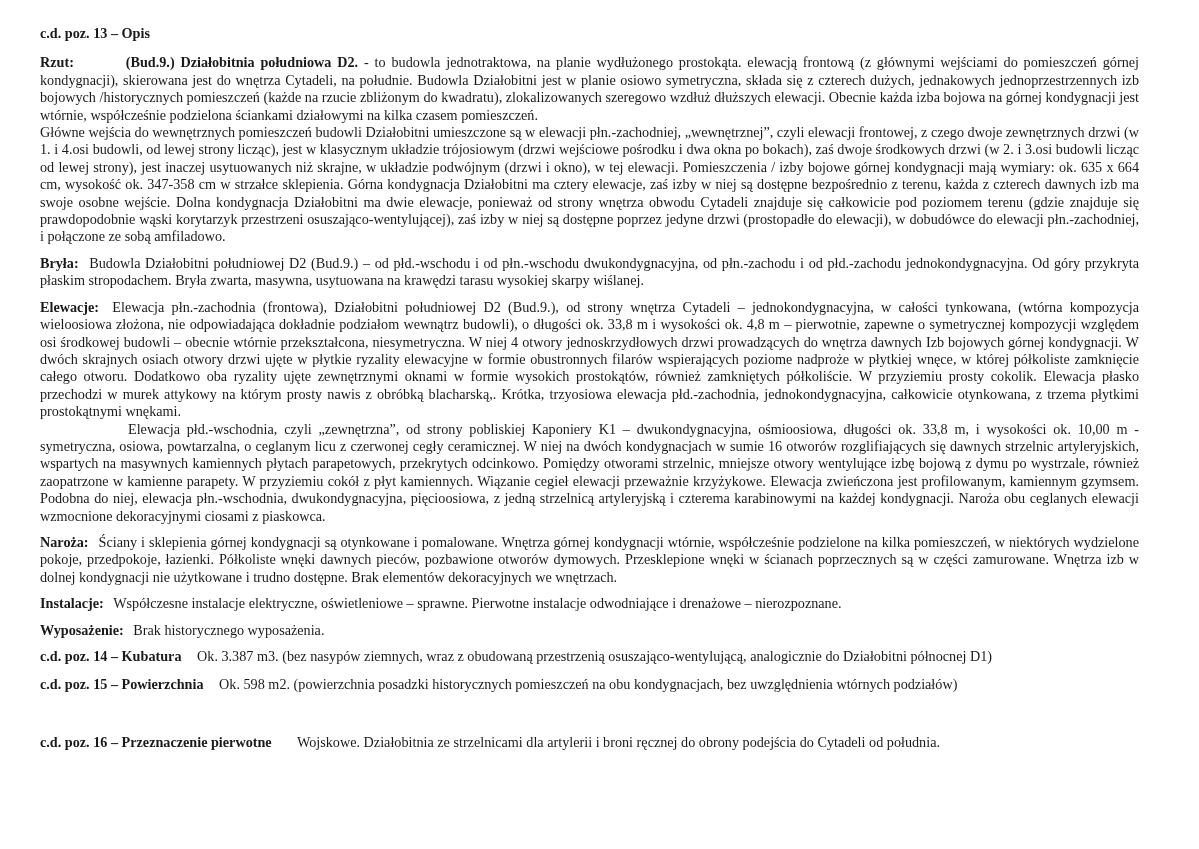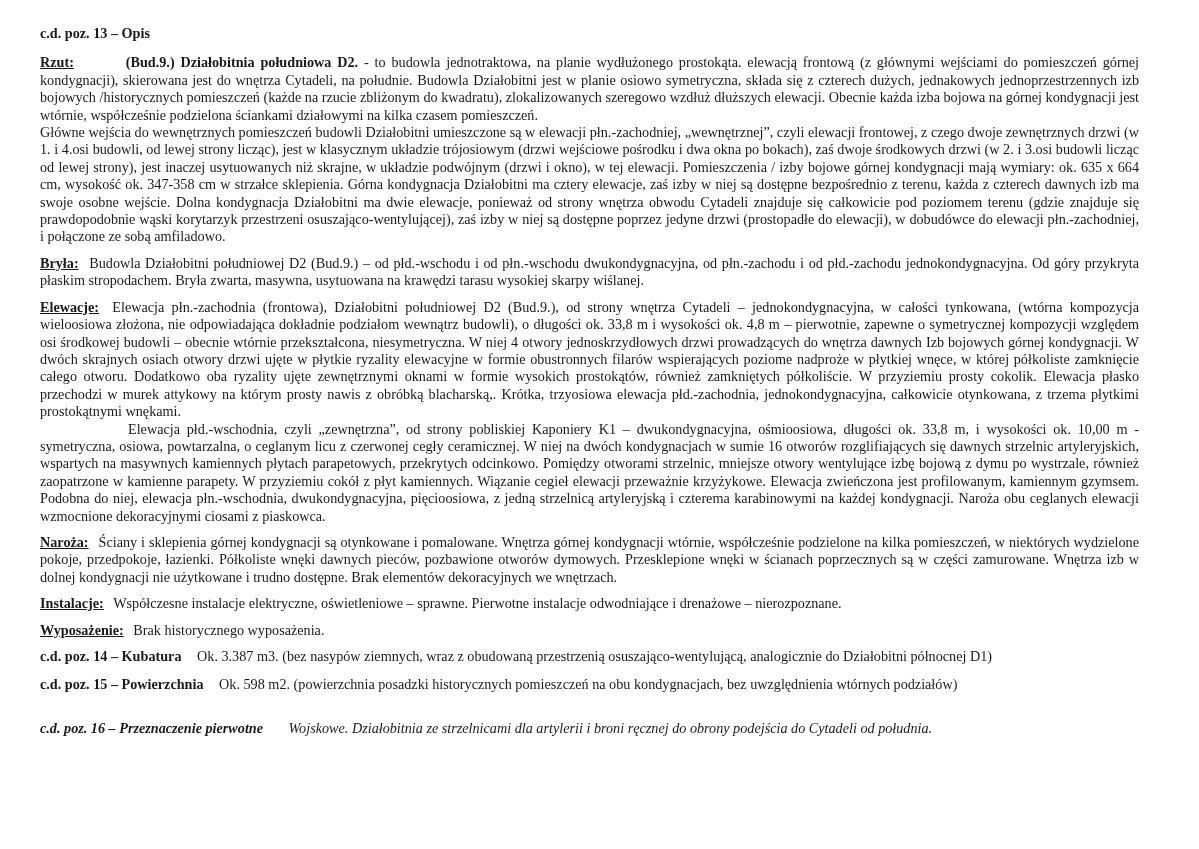--- a/index.html
+++ b/index.html
@@ -5,26 +5,26 @@
   html, body { margin: 0; padding: 0; background: #ffffff; }
   body {
     width: 1199px; height: 849px; overflow: hidden;
     font-family: "Liberation Serif", "DejaVu Serif", serif;
     color: #1a1a1a; font-size: 14.2px; line-height: 17.4px;
   }
   .page { position: relative; padding: 16px 60px 0 40px; }
   .heading { font-weight: bold; margin-top: 9px; margin-bottom: 12px; }
   .para { text-align: justify; margin: 0; }
   .section { margin-bottom: 9px; }
-  .lbl { font-weight: bold; text-decoration: underline; margin-right: 6px; }
+  .lbl { font-weight: bold; margin-right: 6px; }
   .bold { font-weight: bold; margin-left: 40px; }
   .indent { text-indent: 88px; }
   .pos-row { white-space: nowrap; margin-bottom: 11px; }
   .pos-row .plabel { font-weight: bold; margin-right: 12px; }
-  .pos16 { margin-top: 26px; font-style: italic; }
+  .pos16 { margin-top: 40px; }
 </style>
 </head>
 <body>
 
 <div class="page">
 
   <div class="heading">c.d. poz. 13 – Opis</div>
 
   <div class="section">
     <p class="para">

